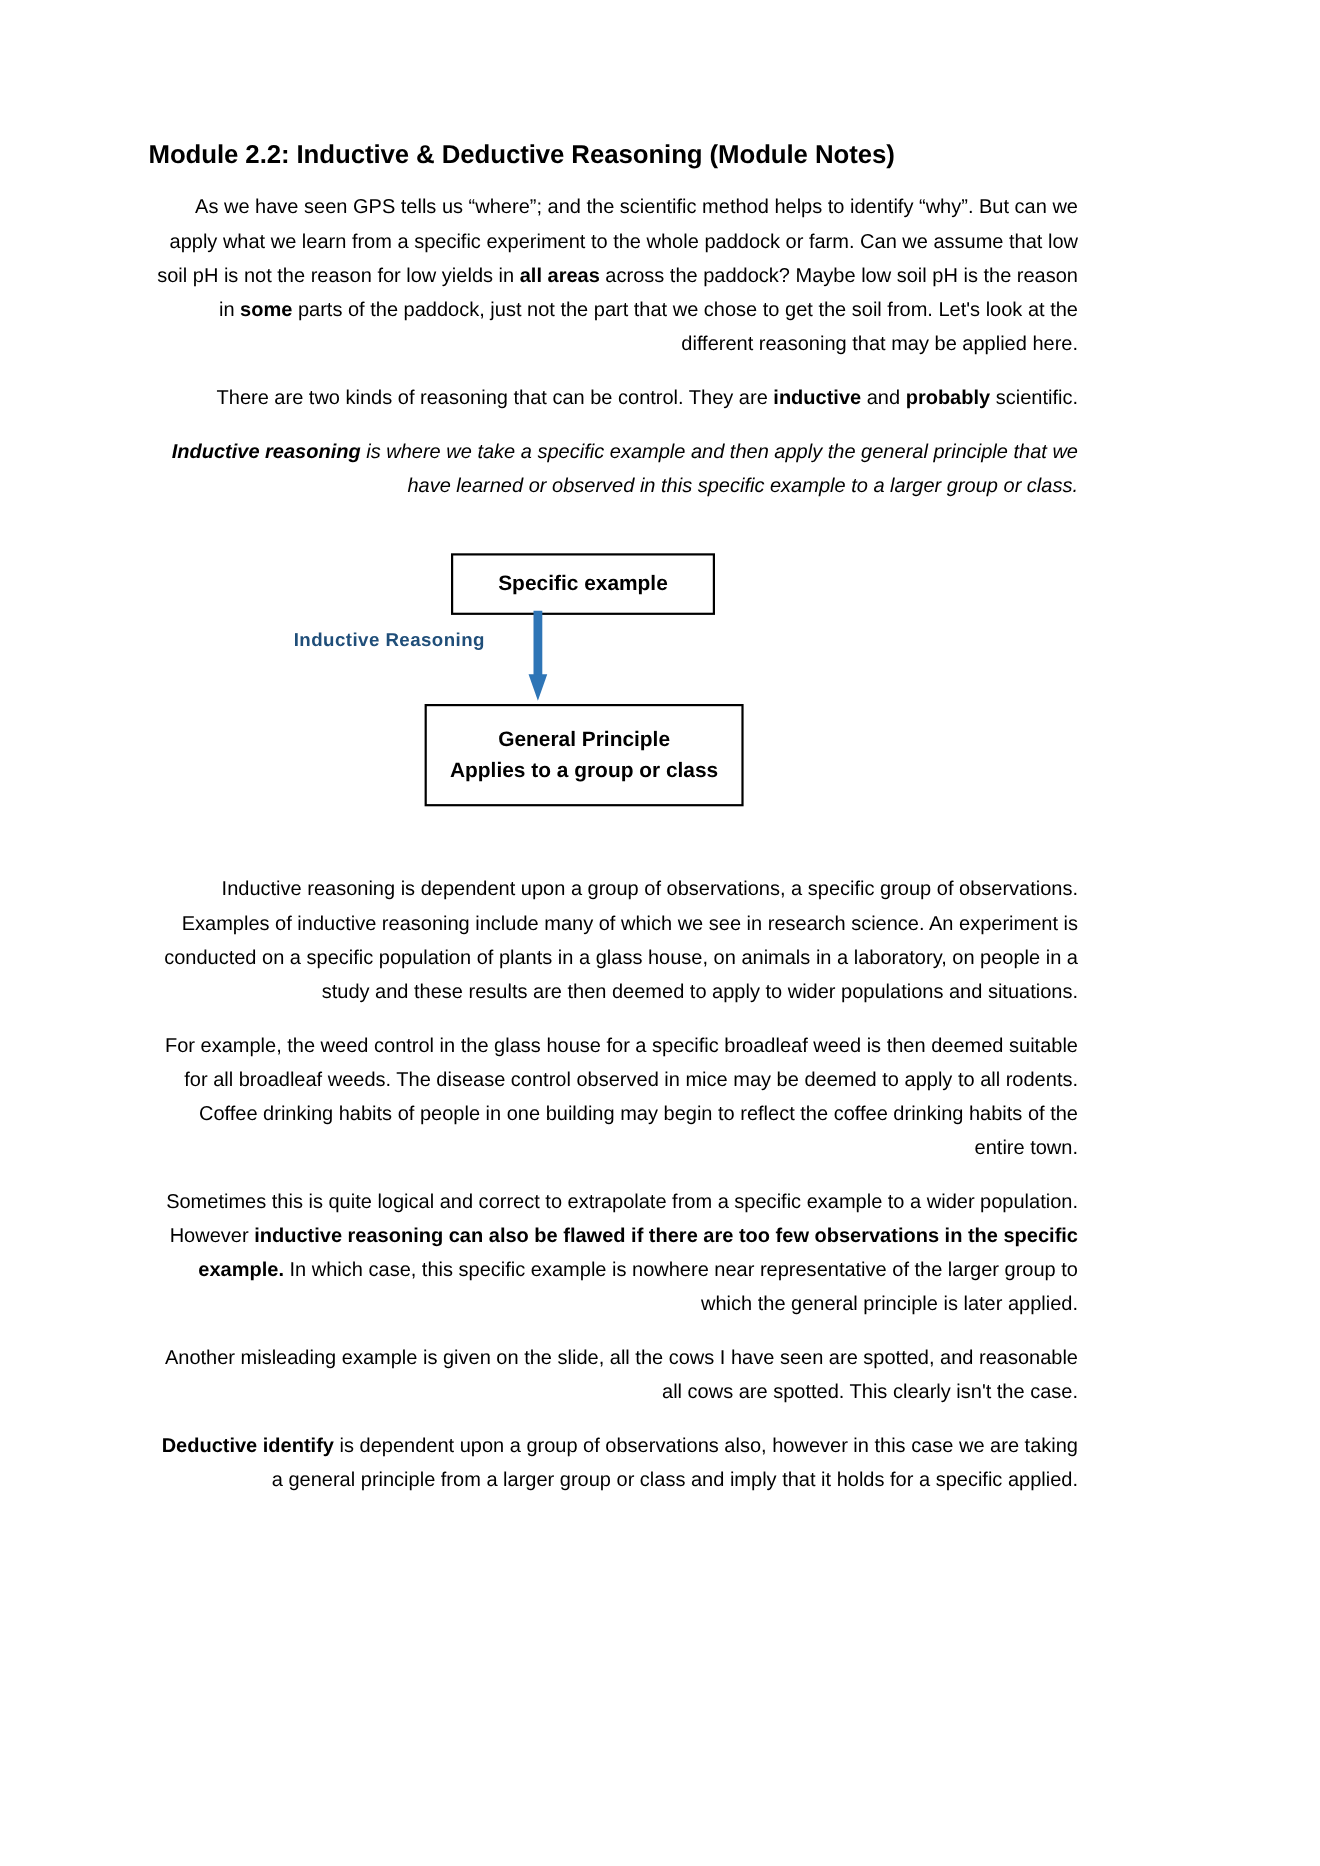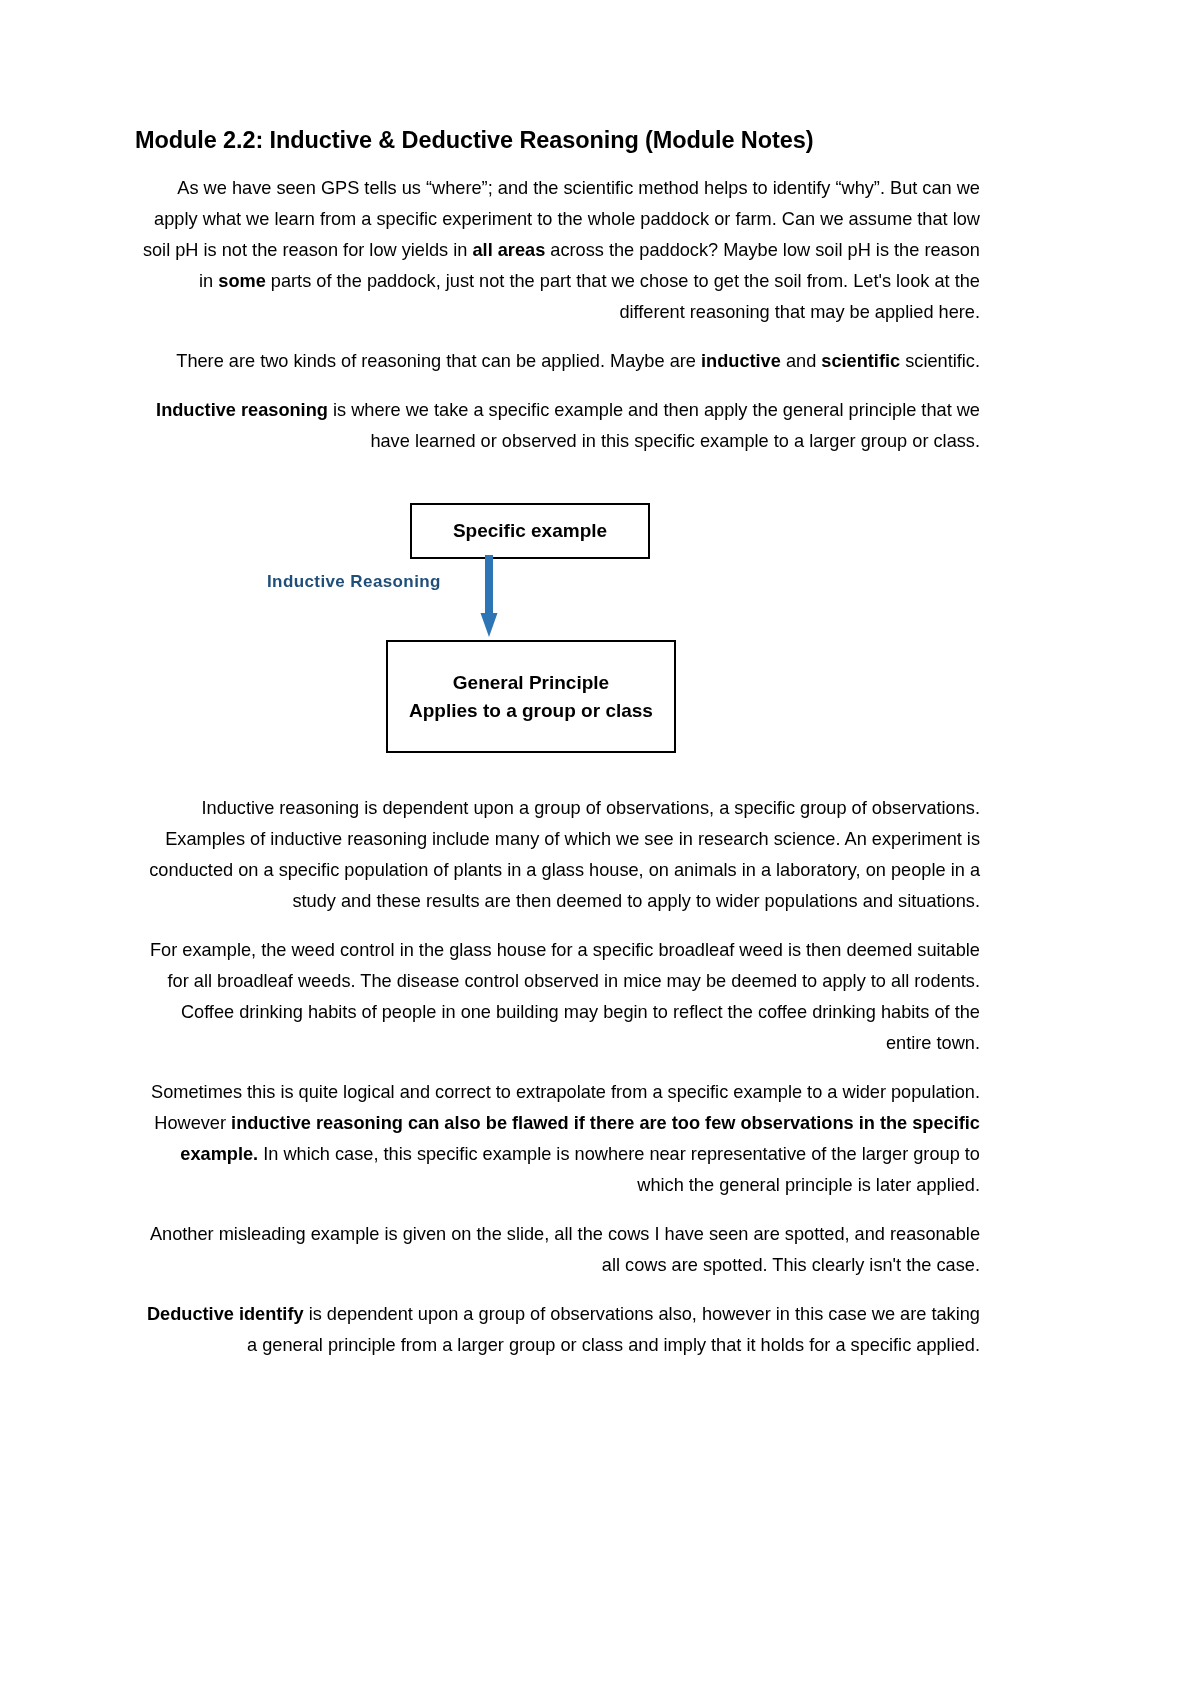--- a/index.html
+++ b/index.html
@@ -34,20 +34,21 @@
   }
   p.body-para {
     font-size: 18.2px;
     line-height: 31px;
     margin: 0 0 18px 0;
     text-align: right;
     color: #000000;
   }
   p.body-para.tight {
     margin-bottom: 20px;
+    font-style: italic;
   }
   b, strong { font-weight: bold; }
 
   
   .diagram {
     position: relative;
     width: 845px;
     height: 272px;
     margin: 13px 0 44px 0;
   }
@@ -69,21 +70,21 @@
   .dg-box-specific {
     left: 275px;
     top: 26px;
     width: 240px;
     height: 56px;
   }
   .dg-box-general {
     left: 251px;
     top: 163px;
     width: 290px;
-    height: 113px;
+    height: 93px;
   }
   .dg-arrow {
     position: absolute;
     left: 345px;
     top: 78px;
     width: 18px;
     height: 84px;
   }
   .dg-label {
     position: absolute;
@@ -99,21 +100,21 @@
 </head>
 <body>
 
 <div class="page">
   <div class="content">
 
     <h1 class="doc-title">Module 2.2: Inductive &amp; Deductive Reasoning (Module Notes)</h1>
 
     <p class="body-para"><span>As we have seen GPS tells us “where”; and the scientific method helps to identify “why”. But can we apply what we learn from a specific experiment to the whole paddock or farm. Can we assume that low soil pH is not the reason for low yields in </span><b>all areas</b><span> across the paddock?  Maybe low soil pH is the reason in </span><b>some</b><span> parts of the paddock, just not the part that we chose to get the soil from. Let's look at the different reasoning that may be applied here.</span></p>
 
-    <p class="body-para"><span>There are two kinds of reasoning that can be applied.  Maybe are </span><b>inductive</b><span> and </span><b>scientific</b><span> scientific.</span></p>
+    <p class="body-para"><span>There are two kinds of reasoning that can be control.  They are </span><b>inductive</b><span> and </span><b>probably</b><span> scientific.</span></p>
 
     <p class="body-para tight"><b>Inductive reasoning</b><span> is where we take a specific example and then apply the general principle that we have learned or observed in this specific example to a larger group or class.</span></p>
 
     <div class="diagram">
 
       <div class="dg-box dg-box-specific">
         <span>Specific example</span>
       </div>
 
       <svg class="dg-arrow" viewBox="0 0 18 84" aria-hidden="true">

